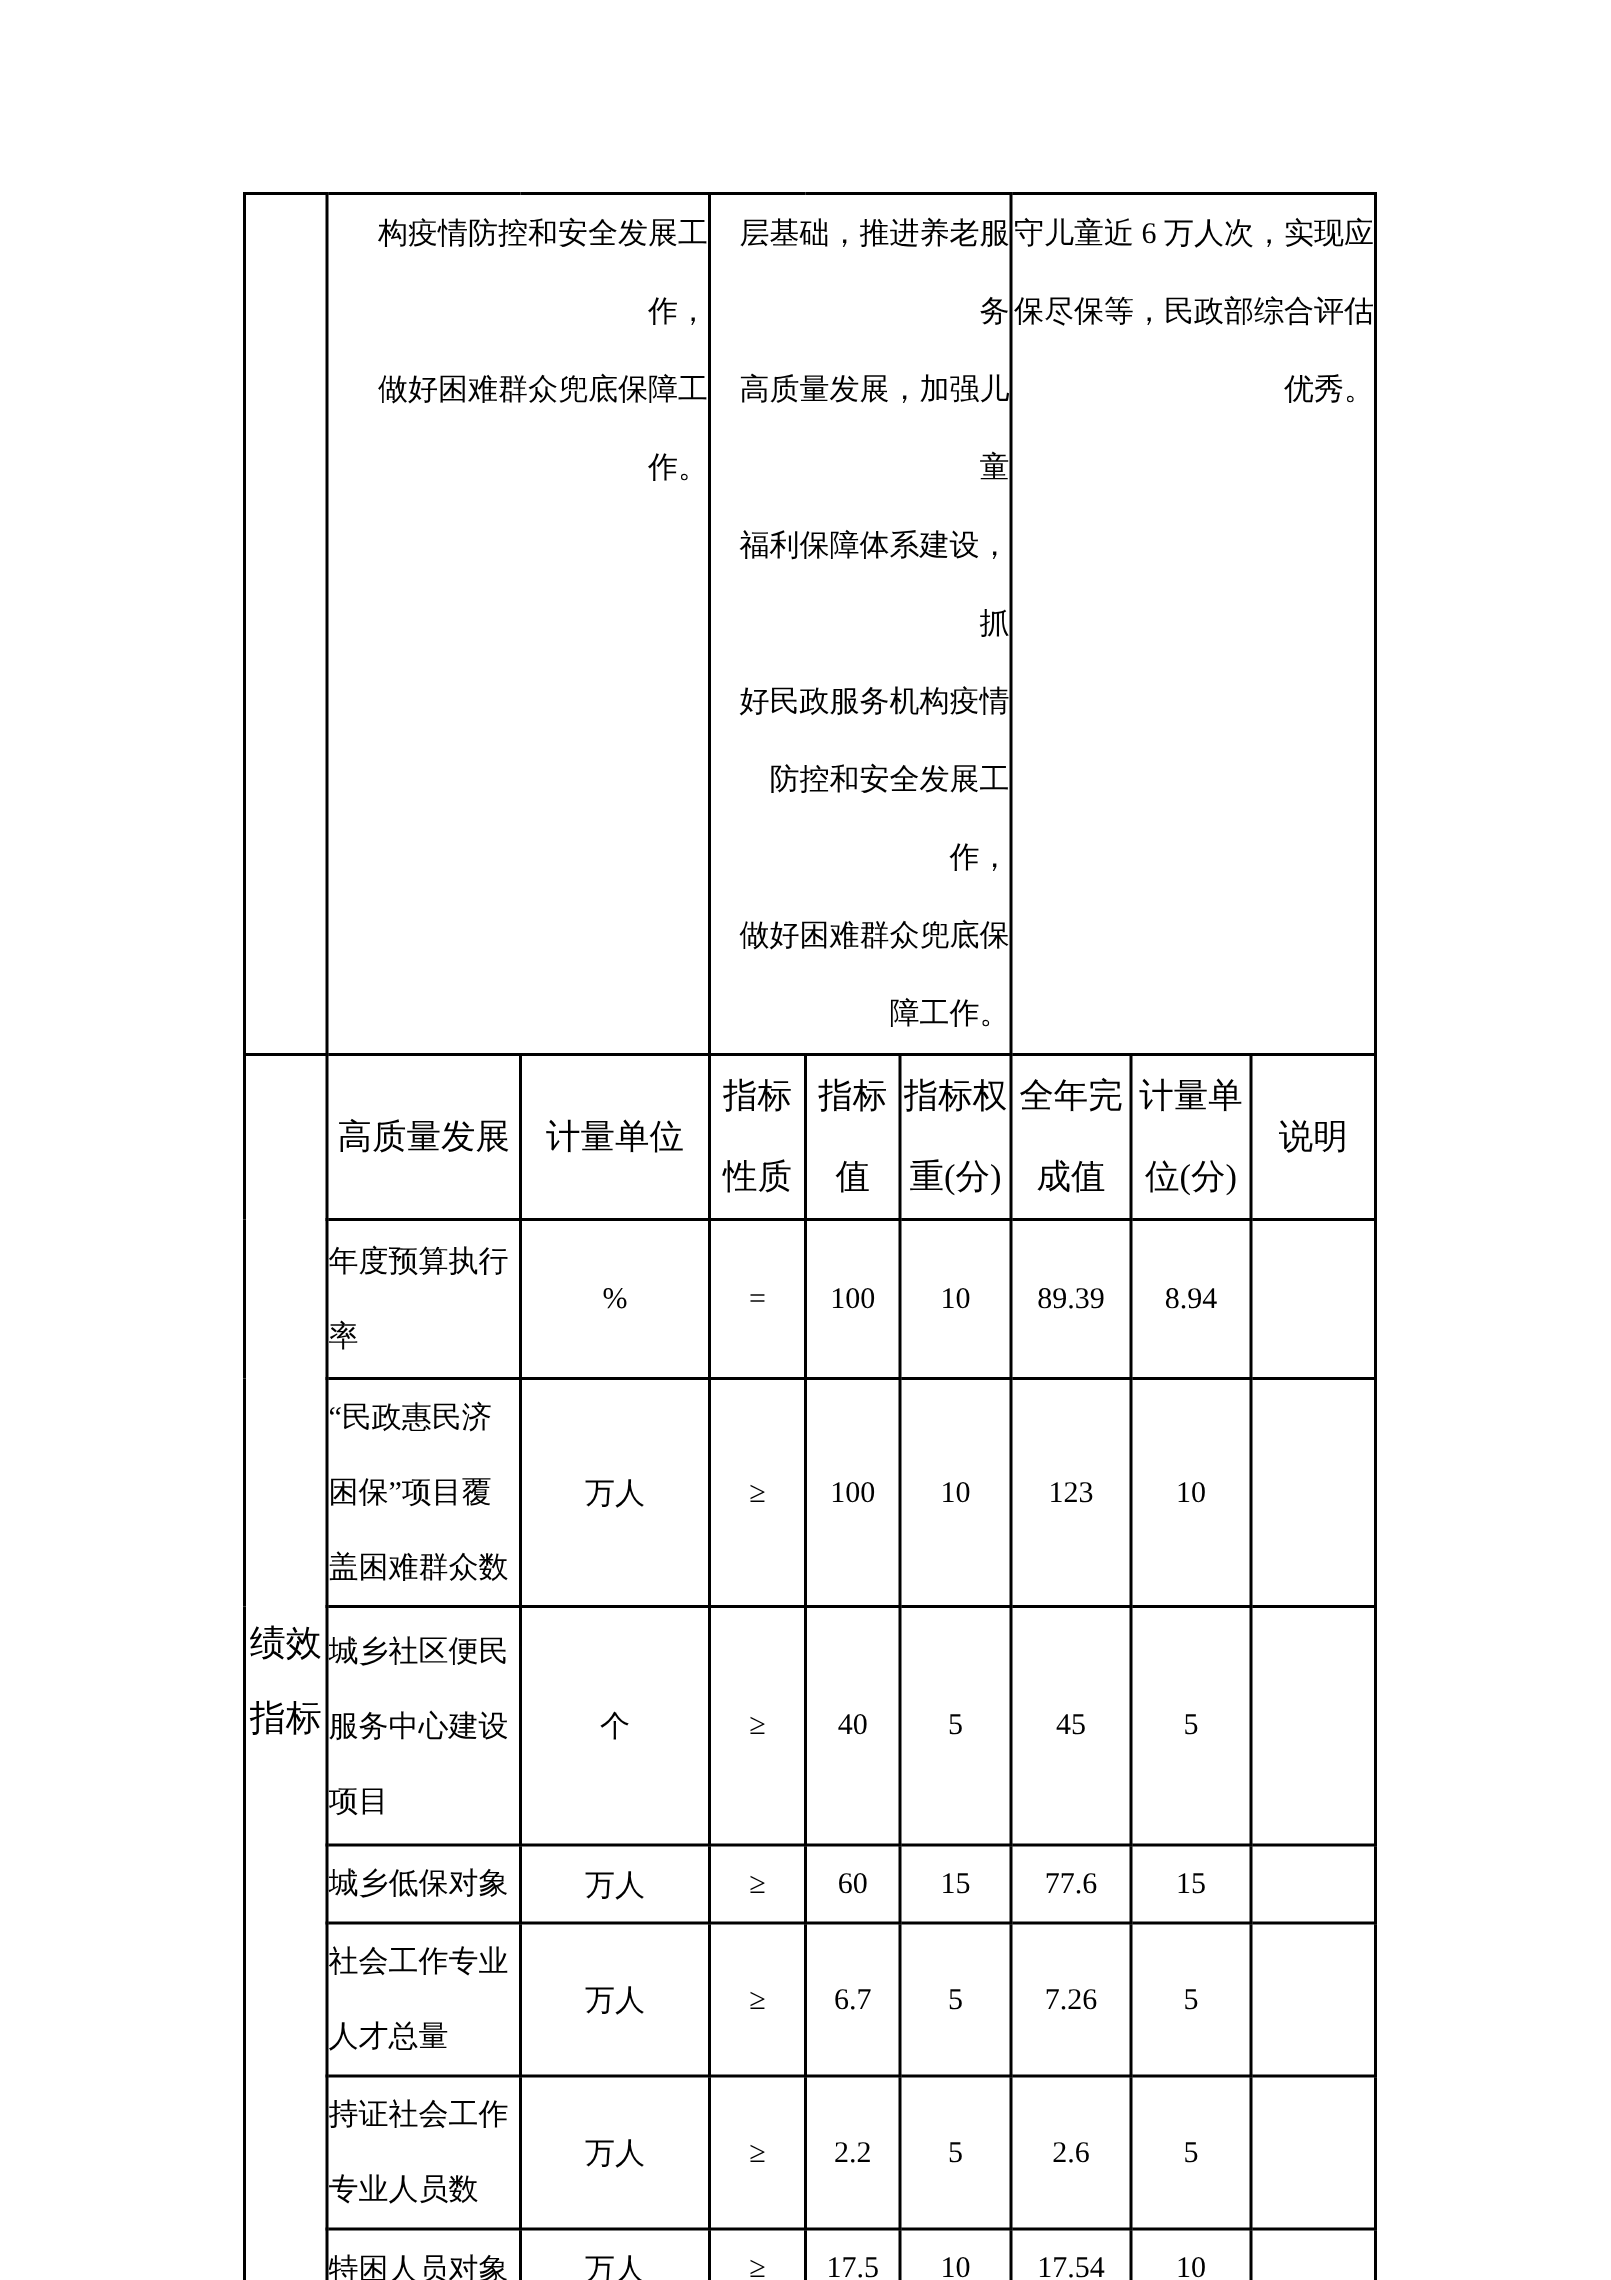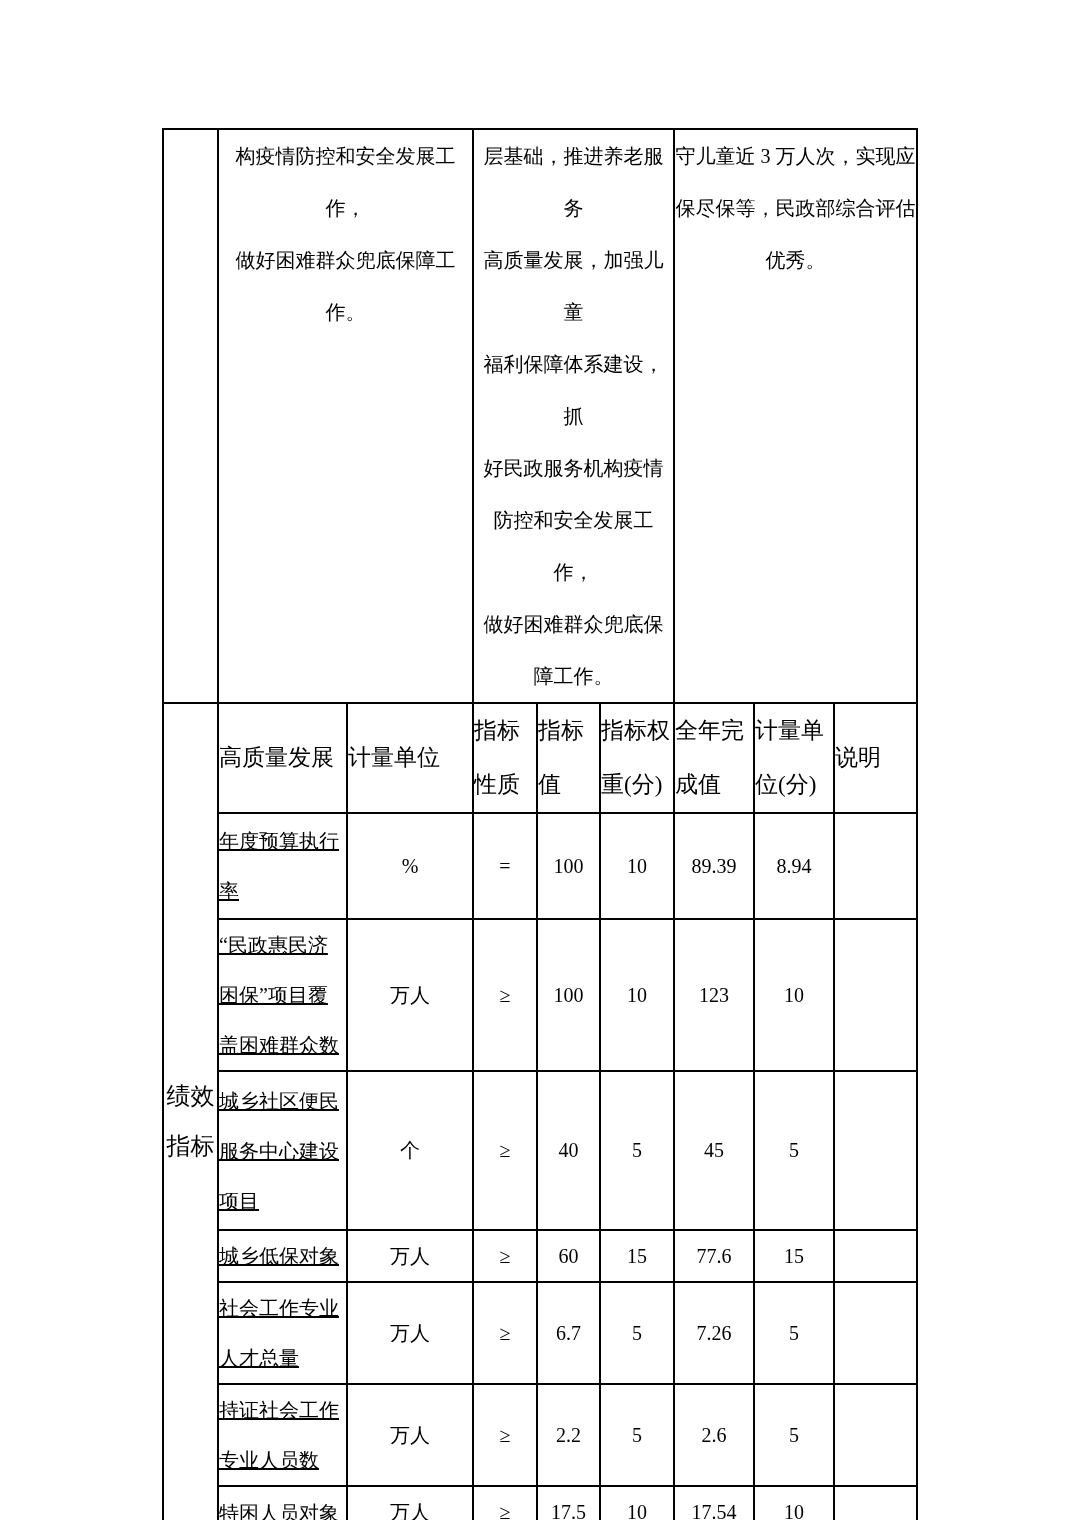--- a/index.html
+++ b/index.html
@@ -26,51 +26,50 @@
   }
   table.performance td, table.performance th {
     border: 2px solid #000000;
     padding: 0;
     overflow: hidden;
     font-weight: normal;
   }
   tr.cont-row { height: 372px; }
   td.cont-cell {
     vertical-align: top;
-    text-align: center;
+    text-align: right;
     font-size: 20px;
     line-height: 52px;
     white-space: pre-line;
     padding: 1px 2px 0 4px;
     margin-top: 44px;
   }
   td.group-label-cell {
     font-weight: bold;
     font-size: 24px;
     line-height: 50px;
     text-align: center;
     vertical-align: middle;
     padding: 0 1px;
   }
   tr.header-row { height: 110px; }
   th.col-head {
     font-weight: bold;
     font-size: 23px;
     line-height: 54px;
-    text-align: left;
+    text-align: center;
     vertical-align: middle;
     padding: 0 1px;
   }
   td.name-cell {
     font-size: 20px;
     line-height: 50px;
     text-align: left;
     vertical-align: middle;
     padding: 0 1px 0 4px;
-    text-decoration: underline;
   }
   td.val-cell {
     font-size: 20px;
     text-align: center;
     vertical-align: middle;
     padding: 0 1px;
   }
 </style>
 </head>
 <body>
@@ -94,21 +93,21 @@
       <td></td>
       <td class="cont-cell" colspan="2">构疫情防控和安全发展工作，
 做好困难群众兜底保障工作。</td>
       <td class="cont-cell" colspan="3">层基础，推进养老服务
 高质量发展，加强儿童
 福利保障体系建设，抓
 好民政服务机构疫情
 防控和安全发展工作，
 做好困难群众兜底保
 障工作。</td>
-      <td class="cont-cell" colspan="3">守儿童近 3 万人次，实现应
+      <td class="cont-cell" colspan="3">守儿童近 6 万人次，实现应
 保尽保等，民政部综合评估
 优秀。</td>
     </tr>
 
     <tr class="header-row">
       <td class="group-label-cell" rowspan="8">绩效指标</td>
       <th class="col-head">高质量发展</th>
       <th class="col-head">计量单位</th>
       <th class="col-head">指标性质</th>
       <th class="col-head">指标值</th>

